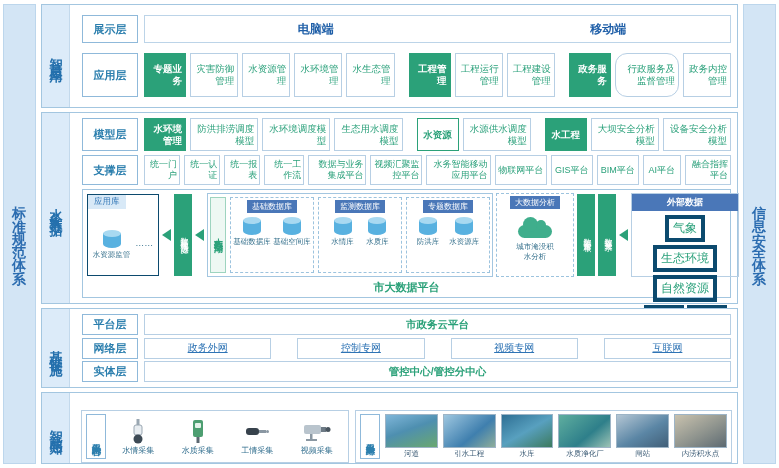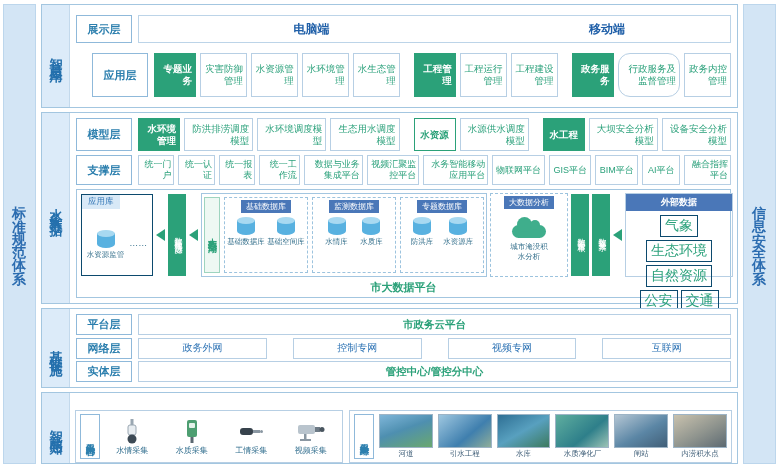--- a/index.html
+++ b/index.html
@@ -6,21 +6,21 @@
   html,body { background:#fff; }
   body { font-family:"Liberation Sans","DejaVu Sans",sans-serif; }
   .page { width:779px; height:468px; display:flex; gap:5px; padding:4px 3px; }
 
   .vtext { writing-mode:vertical-rl; text-orientation:upright; }
 
   .sidebar { width:33px; background:#d3e5f5; border:1px solid #bcd6ec; display:flex; align-items:center; justify-content:center; flex:none; }
   .sidebar .vtext { color:#2b6cb0; font-weight:bold; font-size:14px; letter-spacing:13px; }
 
   .main { flex:1; min-width:0; display:flex; flex-direction:column; gap:4px; }
-  .band { border:1px solid #a3c6e0; display:flex; background:#fff; }
+  .band { border:1px solid #a3c6e0; display:flex; background:#fff;gap:6px; }
   .band-label { width:28px; background:#dcebf9; border-right:1px solid #c3d9ec; display:flex; align-items:center; justify-content:center; flex:none; }
   .band-label .vtext { color:#2470ad; font-weight:bold; font-size:13px; letter-spacing:4px; }
   .band-content { flex:1; min-width:0; padding:5px 6px; display:flex; flex-direction:column; }
 
   .band1 { height:104px; } .band1 .band-content { justify-content:space-around; }
   .band2 { height:192px; } .band2 .band-content { gap:4px; }
   .band3 { height:80px; }  .band3 .band-content { justify-content:space-between; }
   .band4 { height:72px; }  .band4 .band-content { padding:4px 5px; }
 
   .row { display:flex; gap:6px; align-items:stretch; min-width:0; }
@@ -30,21 +30,21 @@
   .terminal { display:flex; align-items:center; justify-content:center; color:#1f5fa8; font-weight:bold; font-size:12px; }
   .terminal.pc { flex:1.4; } .terminal.mobile { flex:1; }
 
   .chips { flex:1; min-width:0; display:flex; gap:4px; align-items:stretch; }
   .chip { border:1px solid #b7cfe4; background:#fff; color:#2ba17b; font-size:9.5px; line-height:1.25;
           display:flex; align-items:center; justify-content:center; text-align:right; padding:2px 3px; min-width:0; flex:1; }
   .chip.filled { background:#2ba179; border-color:#2ba179; color:#fff; font-weight:bold; flex:none; width:42px; }
   .chip.outline { border-color:#2ba179; color:#2ba179; font-weight:bold; flex:none; width:42px; }
   .chip.wide { flex:1.4;border-radius:12px; }
   .gapL { margin-left:10px; }
-  .row-app { height:44px;margin-left:16px; }
+  .row-app { height:44px; }
   .row-model { height:36px; }
   .row-support { height:32px; }
   .row-support .chip { font-size:9px; padding:1px 2px; }
 
   .data-box { flex:1; border:1px solid #a3c6e0; display:flex; flex-direction:column; padding:3px 4px 1px; min-width:0; }
   .flow { flex:1; display:flex; align-items:center; gap:3px; min-width:0; }
   .mini-tab { position:absolute; top:0; left:0; background:#d8e9f7; color:#2f74b5; font-size:8.5px; padding:1px 6px; white-space:nowrap; }
   .applib { width:72px; height:82px; flex:none; border:1px solid #0c4a6e; position:relative; padding-top:28px;text-align:center; }
   .applib-body { display:flex; align-items:flex-start; justify-content:center; gap:5px; padding-top:5px; }
   .db { display:flex; flex-direction:column; align-items:center; gap:2px; }
@@ -68,28 +68,28 @@
   .analysis { width:78px; height:84px; }
   .analysis-body { display:flex; flex-direction:column; align-items:center; gap:4px; padding-top:6px; }
   .cloud { width:34px; height:13px; background:#3fae8c; border-radius:8px; position:relative; margin-top:8px; }
   .cloud::before { content:""; position:absolute; width:15px; height:15px; border-radius:50%; background:#3fae8c; top:-8px; left:5px; }
   .cloud::after { content:""; position:absolute; width:10px; height:10px; border-radius:50%; background:#3fae8c; top:-5px; left:18px; }
   .analysis-label { font-size:7.5px; color:#35708c; text-align:center; width:38px; line-height:1.3; }
 
   .external { width:108px; height:84px; flex:none; border:1px solid #b7cfe4; display:flex; flex-direction:column; }
   .external-header { background:#4a77b8; color:#fff; font-size:9px; text-align:center; padding:2px 0; font-weight:bold; }
   .external-body { flex:1; display:flex; flex-wrap:wrap; gap:3px 3px; padding:4px 3px; align-content:center; justify-content:center; }
-  .ext-chip { border:1px solid #0c4a6e; color:#2ba17b; font-size:14px; padding:1px 4px; white-space:nowrap; }
+  .ext-chip { border:4px solid #0c4a6e; color:#2ba17b; font-size:12px; padding:1px 4px; white-space:nowrap; }
 
   .bottom-label { text-align:center; color:#2ba179; font-weight:bold; font-size:11px; padding:3px 0 1px; }
 
   .infra-row { display:flex; gap:6px; height:21px; }
   .wide-box { flex:1; border:1px solid #b7cfe4; display:flex; align-items:center; justify-content:center; color:#2ba179; font-weight:bold; font-size:10.5px; }
   .networks { flex:1; display:flex; gap:26px; }
-  .net-box { flex:1; border:1px solid #b7cfe4; display:flex; align-items:center; justify-content:center; color:#2f74b5; font-size:10px; }
+  .net-box { flex:1; border:1px solid #b7cfe4; display:flex; align-items:center; justify-content:center; color:#2f74b5; font-size:10px;text-decoration:underline; }
 
   .sense-row { display:flex; gap:6px; height:58px;margin-top:13px; }
   .sense-box { border:1px solid #b7cfe4; display:flex; gap:5px; padding:3px 4px; align-items:center; }
   .sense-box.left { width:268px; flex:none; }
   .sense-box.right { flex:1; min-width:0; }
   .slabel { width:20px; height:100%; flex:none; border:1px solid #8fb9da; color:#2c7fae; display:flex; align-items:center; justify-content:center; }
   .slabel .vtext { font-size:9.5px; font-weight:bold; letter-spacing:1px; }
   .sensor { flex:1; display:flex; flex-direction:column; align-items:center; gap:1px; }
   .sensor .cap { font-size:8px; color:#336f8f; white-space:nowrap; }
   .photo-item { flex:1; min-width:0; display:flex; flex-direction:column; align-items:center; gap:1px; }

